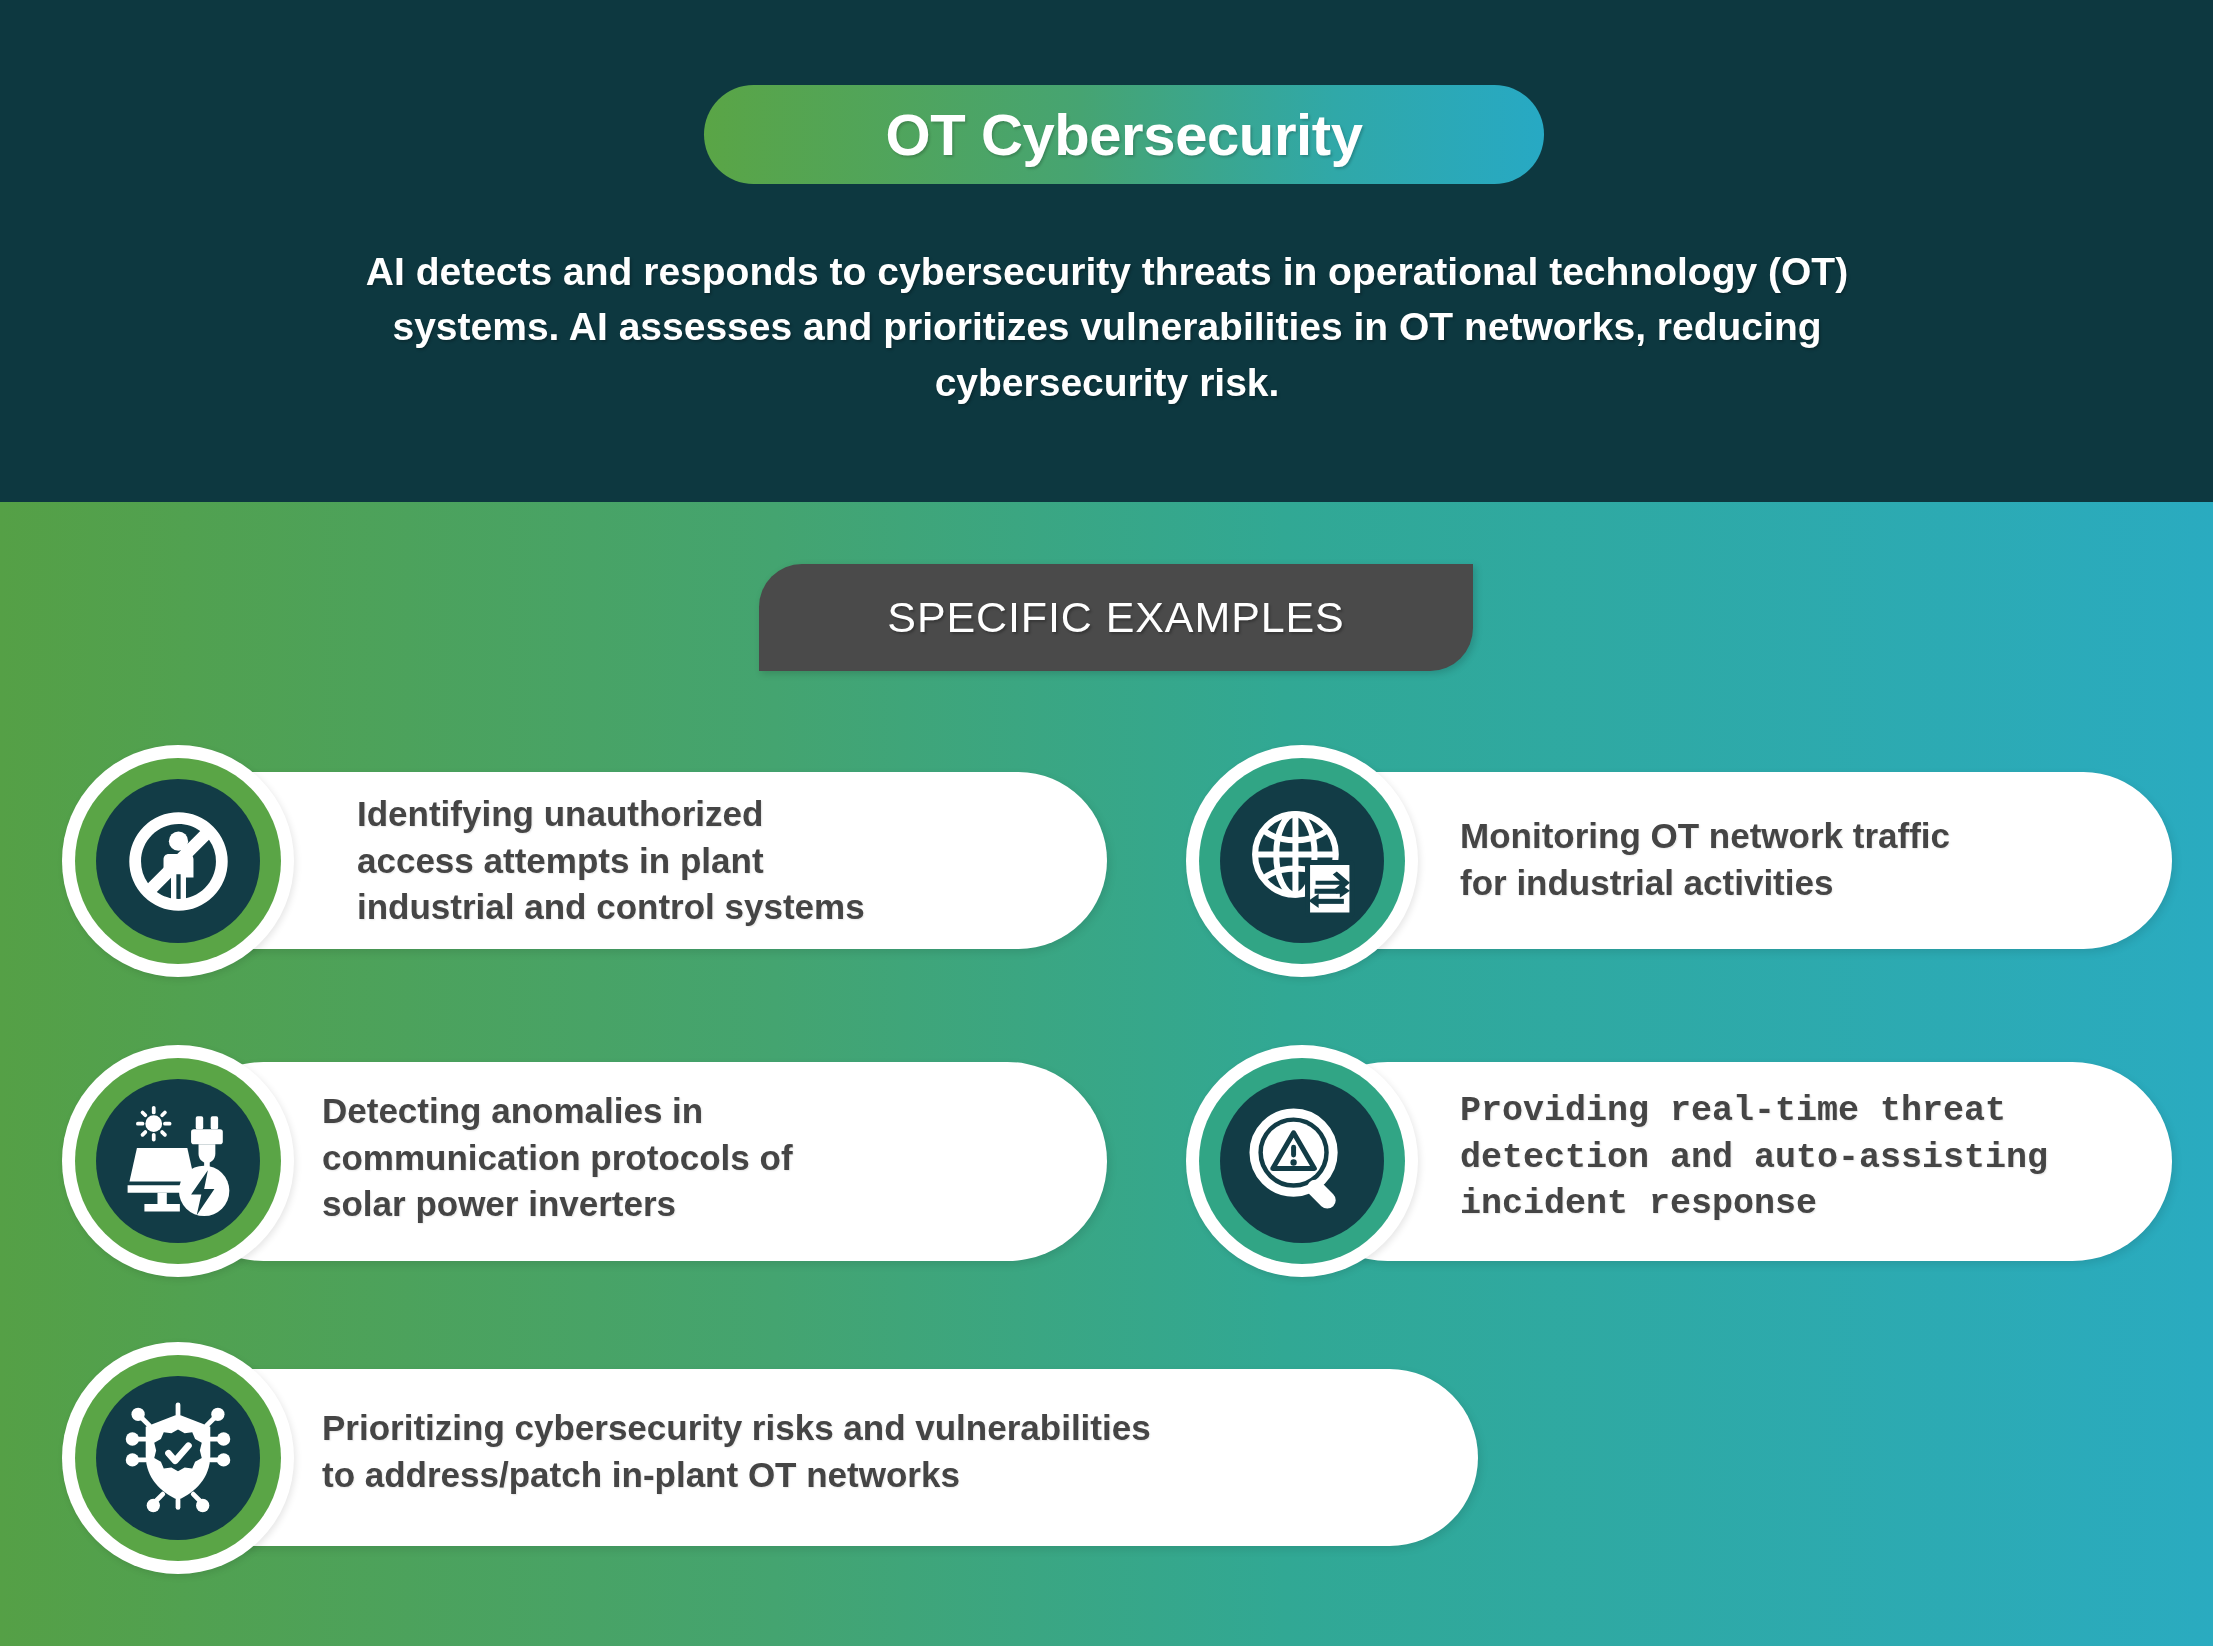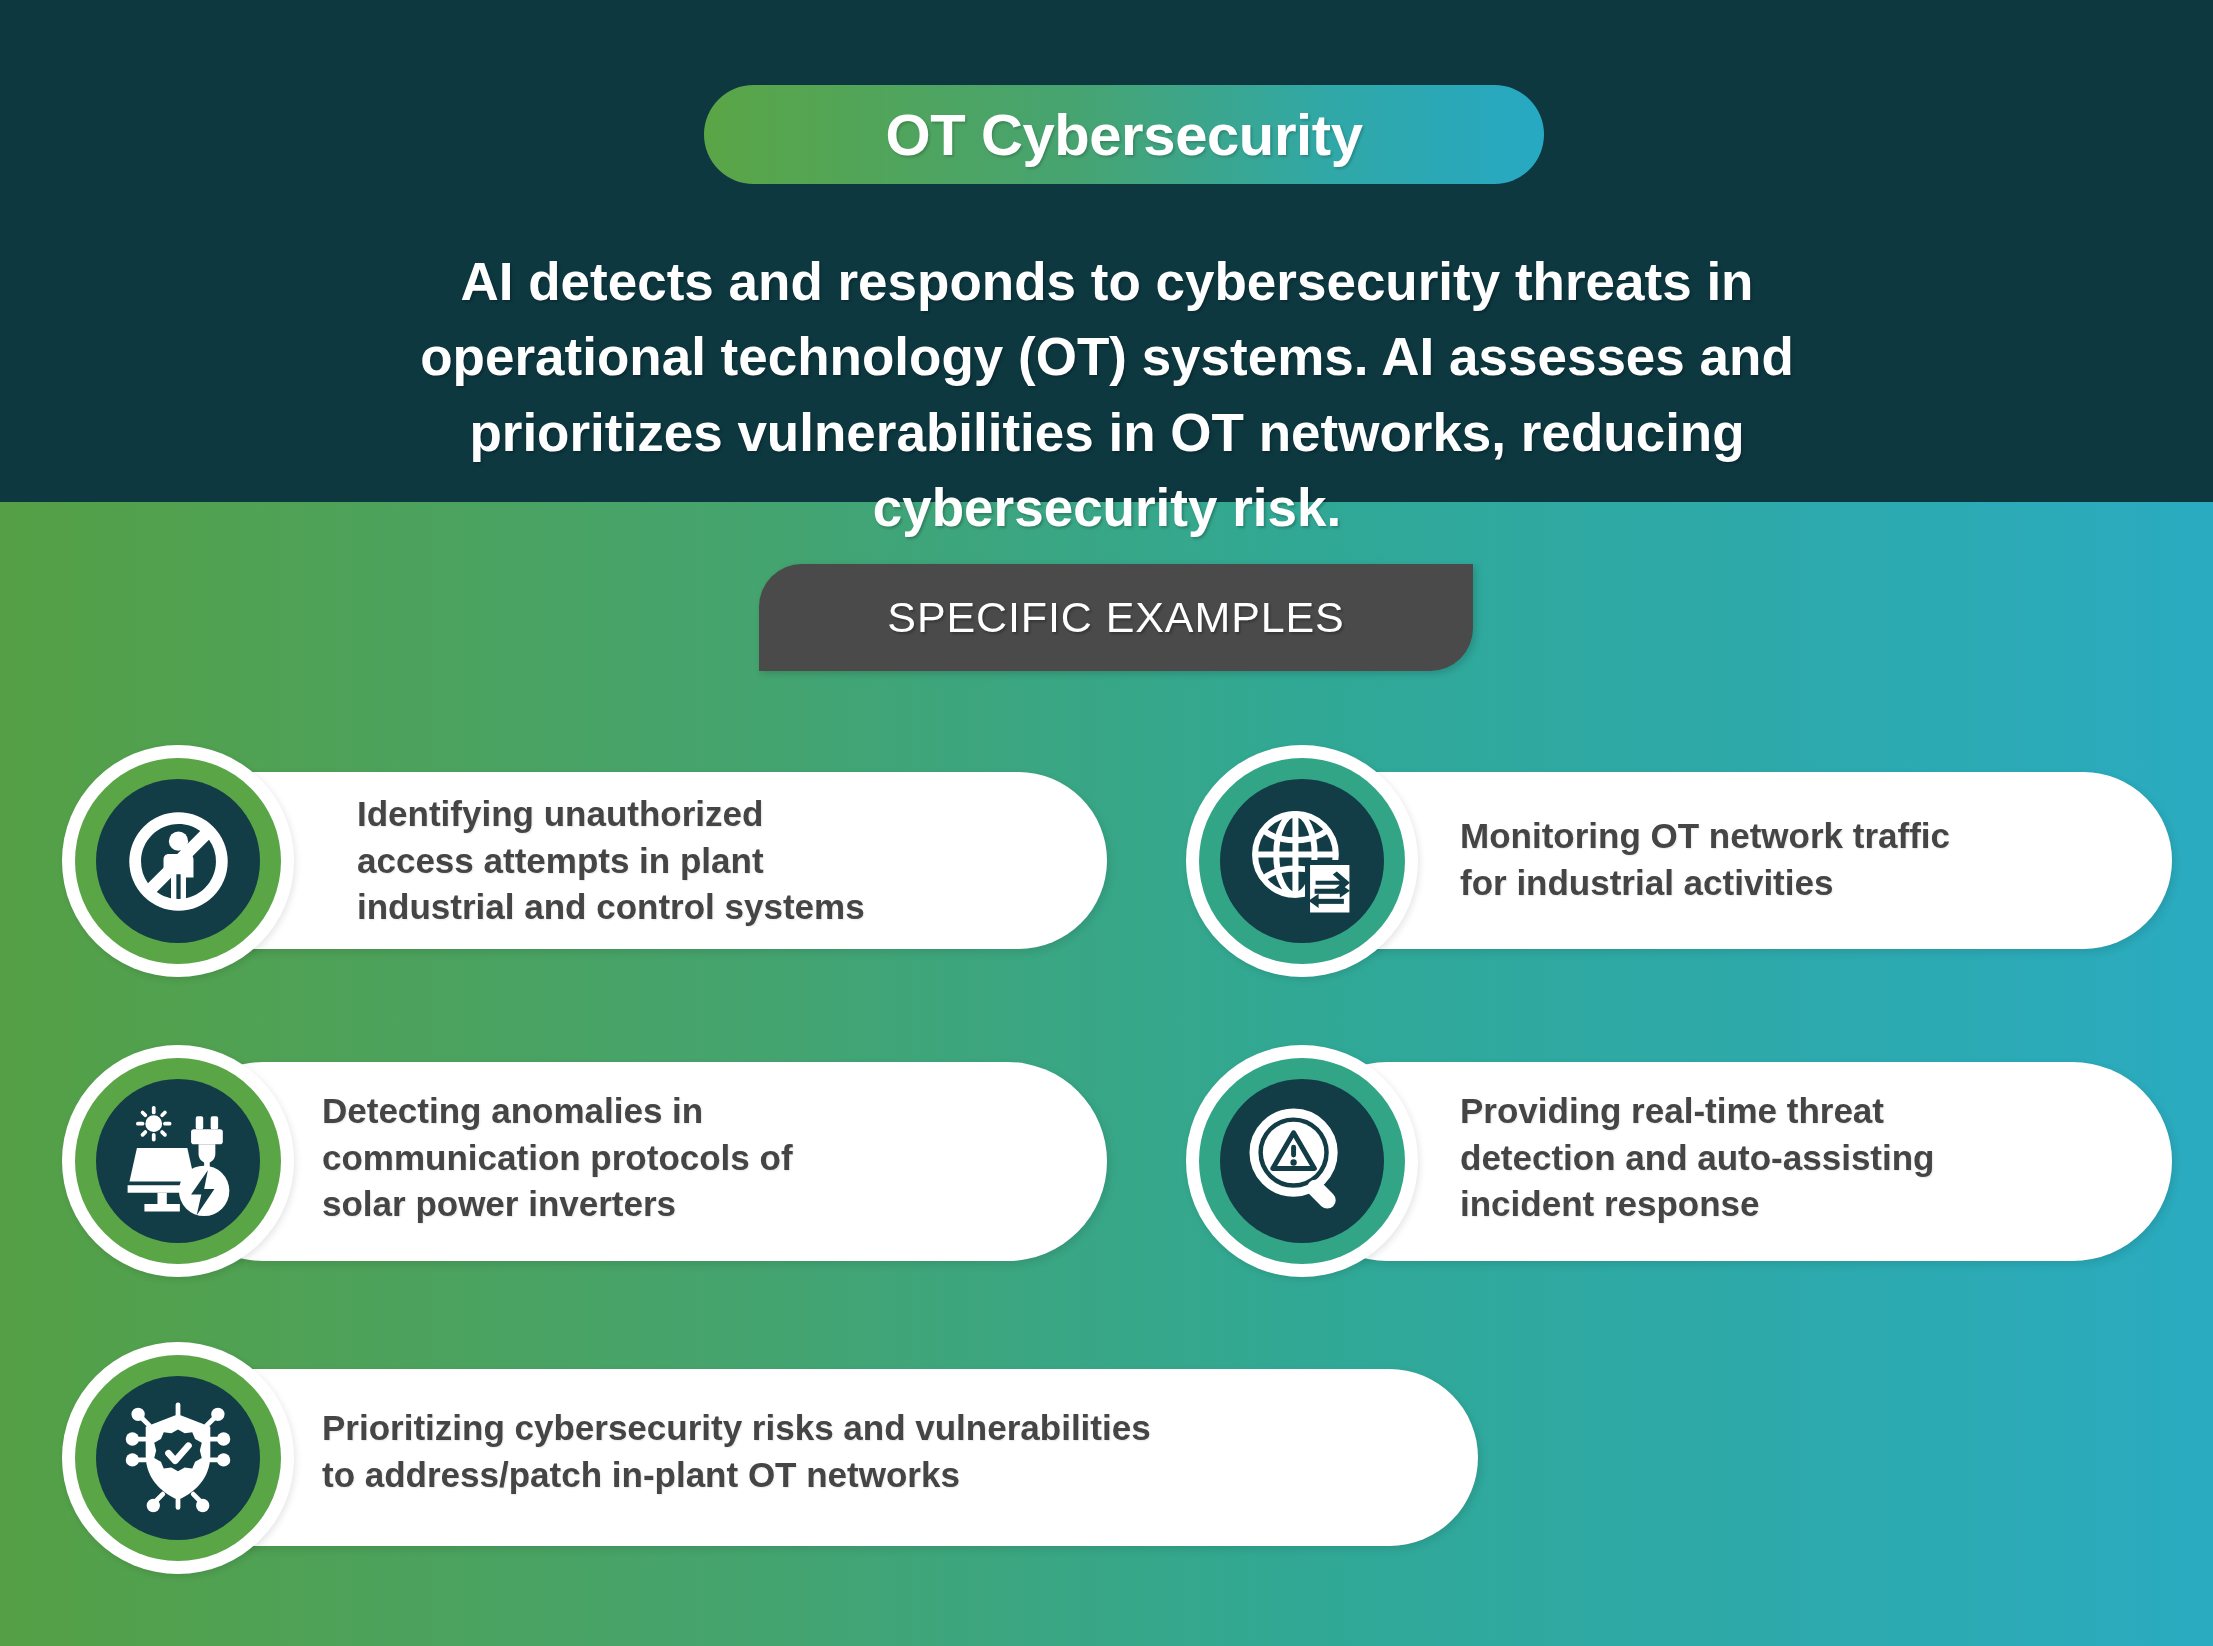--- a/index.html
+++ b/index.html
@@ -51,21 +51,21 @@
   }
 
   .subtitle {
     position: absolute;
     left: 50%;
     transform: translateX(-50%);
     top: 244px;
     width: 1556px;
     text-align: center;
     color: #ffffff;
-    font-size: 53px;
+    font-size: 39px;
     font-weight: bold;
     line-height: 1.42;
     text-shadow: 1.7px 1.7px 2.6px rgba(0,0,0,0.22);
   }
 
   
   .examples-banner {
     position: absolute;
     left: 759px;
     top: 564px;
@@ -246,21 +246,21 @@
               <path d="M92 70L74 96h11l-5 22 19-28H88z" fill="#123c46"></path>
             </svg>
           </span>
         </div>
       </div>
     </div>
   </div>
 
   <div>
     <div class="pill-body" style="left:1288px; top:1062px; width:884px; height:199px;"></div>
-    <div class="pill-text" style="left:1460px; top:1088px; width:700px;">Providing real-time threat
+    <div class="pill-text" style="left:1460px; top:1088px; width:700px;font-family:Liberation Mono, monospace;">Providing real-time threat
 detection and auto-assisting
 incident response</div>
     <div class="icon-badge" style="left:1186px; top:1045px; width:232px; height:232px;">
       <div class="icon-ring" style="width:206px; height:206px; background:#31a585;">
         <div class="icon-disc" style="width:164px; height:164px;">
 
           <span>
             <svg width="109" height="109" viewBox="0 0 110 110">
               <circle cx="46" cy="46" r="40" fill="none" stroke="#ffffff" stroke-width="9"></circle>
               <circle cx="46" cy="46" r="31" fill="#ffffff"></circle>

